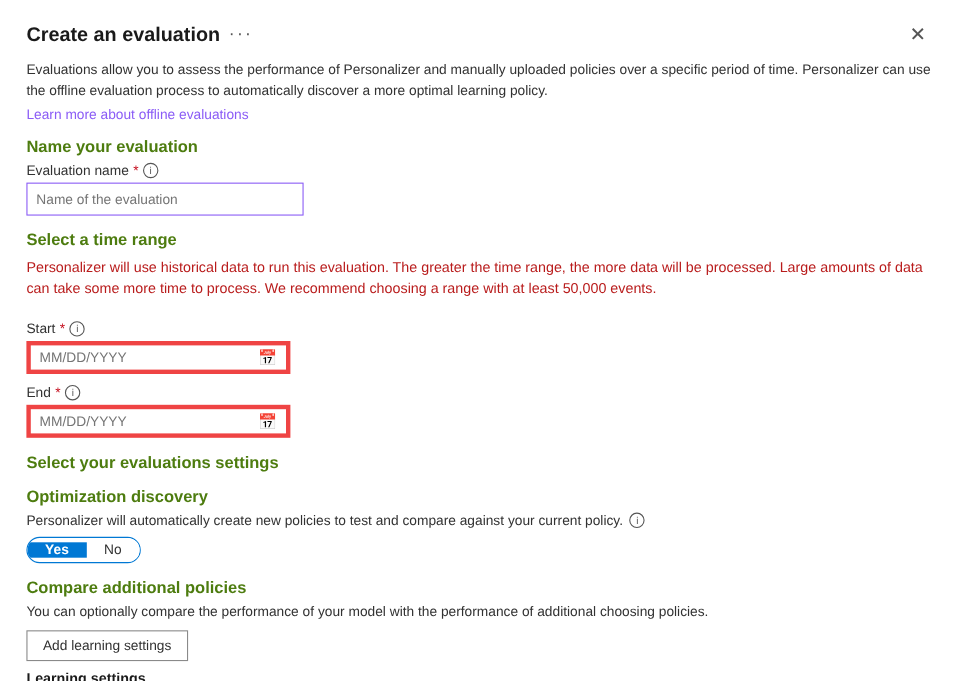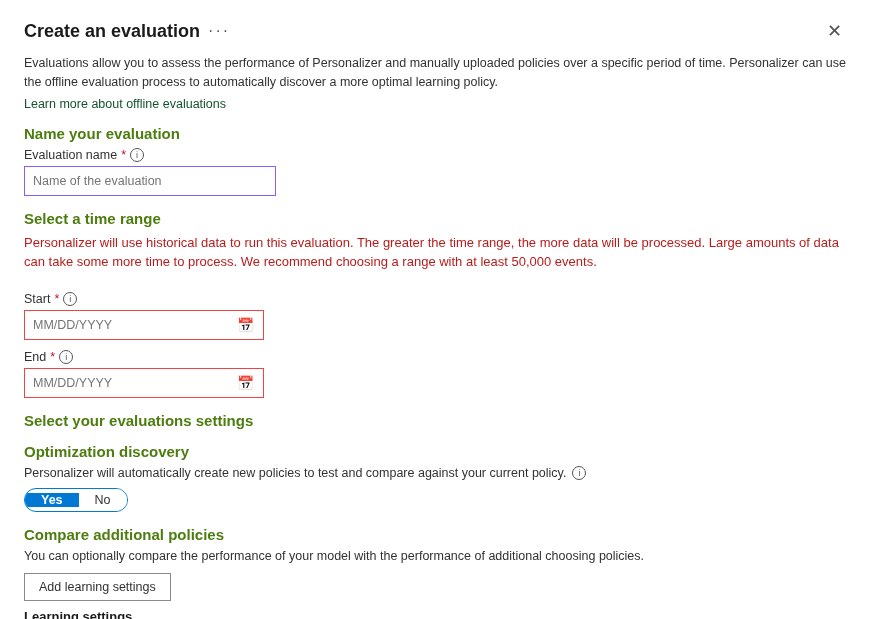--- a/index.html
+++ b/index.html
@@ -51,21 +51,21 @@
       padding: 2px 6px;
       line-height: 1;
     }
     .description {
       font-size: 12.5px;
       color: #323232;
       line-height: 1.5;
       margin-bottom: 4px;
     }
     .learn-link {
-      color: #14532d;
+      color: #8b5cf6;
       font-size: 12.5px;
       text-decoration: none;
       cursor: pointer;
     }
     .section-title {
       font-size: 15px;
       font-weight: 700;
       color: #4d7c0f;
       margin-top: 14px;
       margin-bottom: 6px;
@@ -99,21 +99,21 @@
       padding: 4px 8px;
       font-size: 12.5px;
       color: #323232;
       outline: none;
     }
     .date-input-wrapper {
       display: flex;
       align-items: center;
       width: 240px;
       height: 30px;
-      border: 1px solid #ef4444;
+      border: 4px solid #ef4444;
       padding: 0 8px;
       background: #fff;
     }
     .date-input {
       border: none;
       outline: none;
       font-size: 12.5px;
       color: #323232;
       flex: 1;
       background: transparent;

